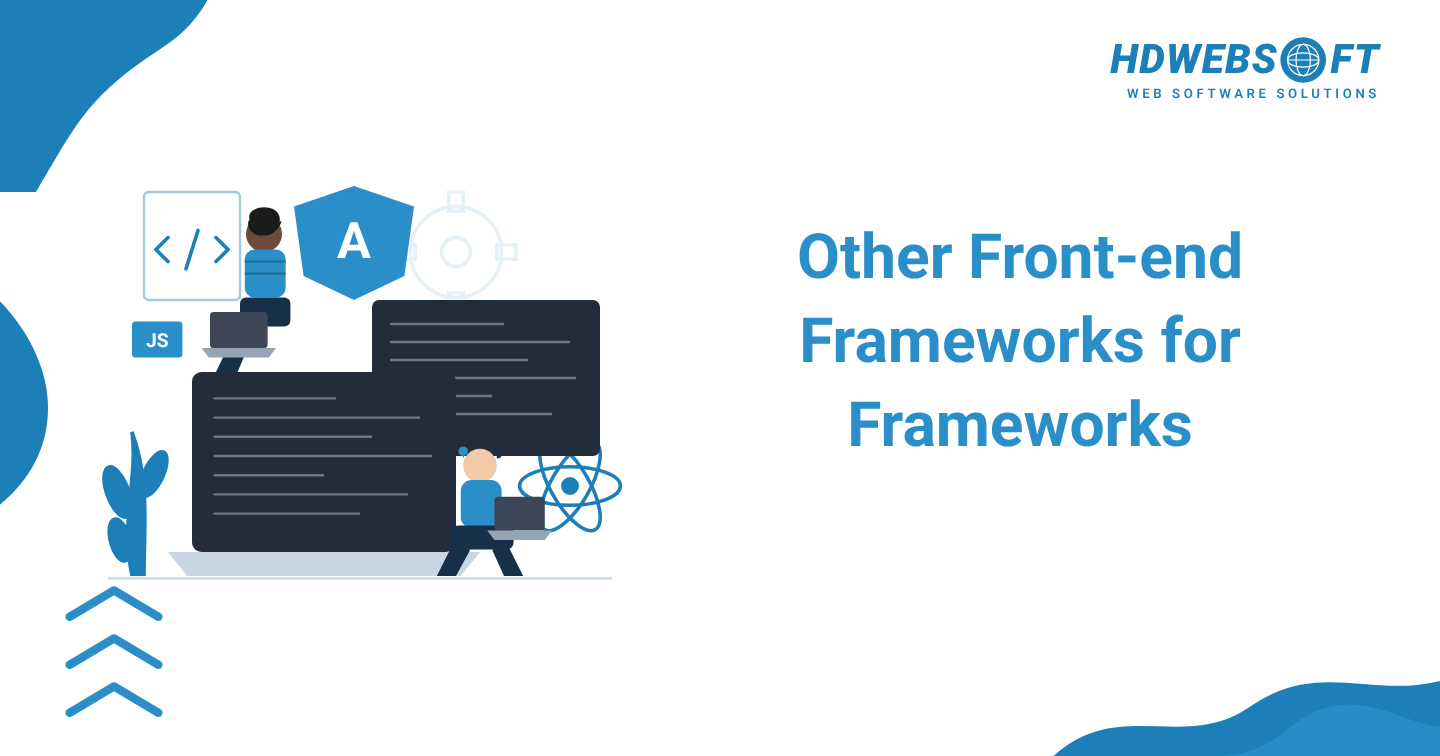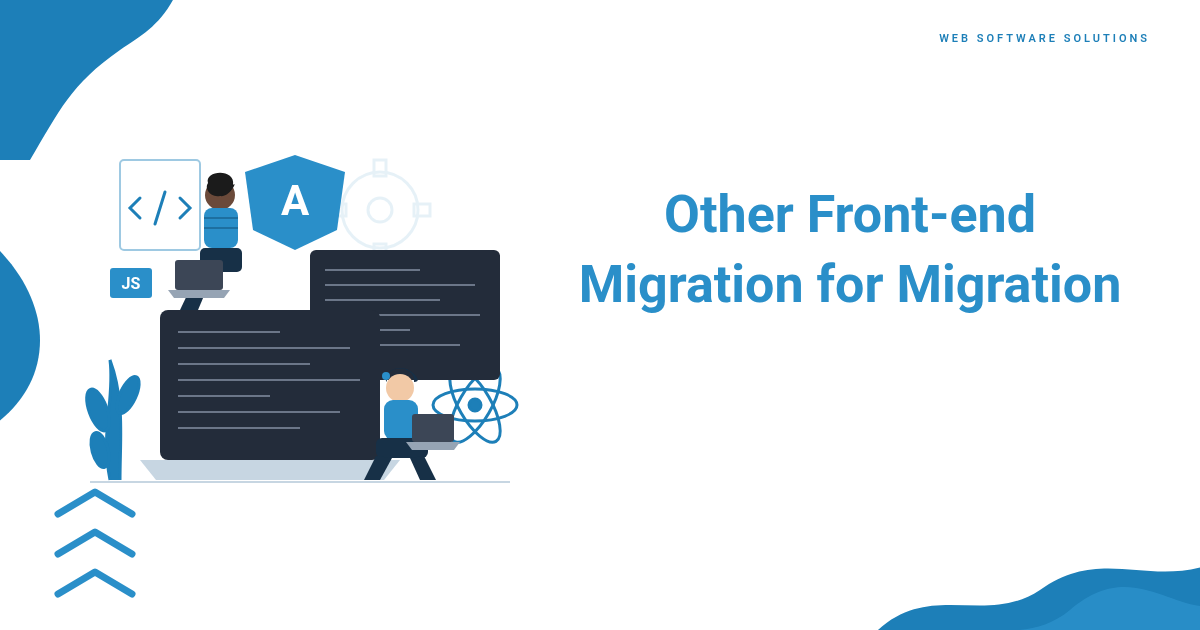--- a/index.html
+++ b/index.html
@@ -114,24 +114,36 @@
   </svg>
   <svg width="90" height="36" viewBox="0 0 90 36">
     <path d="M8 30 L45 8 L82 30" stroke="#2a8fc9" stroke-width="7" fill="none" stroke-linecap="round" stroke-linejoin="round"></path>
   </svg>
   <svg width="90" height="36" viewBox="0 0 90 36">
     <path d="M8 30 L45 8 L82 30" stroke="#2a8fc9" stroke-width="7" fill="none" stroke-linecap="round" stroke-linejoin="round"></path>
   </svg>
 </div>
 
 <div class="logo">
+  <div class="logo-main">
+    <span>HDWEBS</span>
+    <span class="globe">
+      <svg width="30" height="30" viewBox="0 0 30 30">
+        <circle cx="15" cy="15" r="13" fill="#1d7fb8" stroke="#fff" stroke-width="1"></circle>
+        <ellipse cx="15" cy="15" rx="13" ry="6" fill="none" stroke="#fff" stroke-width="1"></ellipse>
+        <ellipse cx="15" cy="15" rx="6" ry="13" fill="none" stroke="#fff" stroke-width="1"></ellipse>
+        <line x1="2" y1="15" x2="28" y2="15" stroke="#fff" stroke-width="1"></line>
+      </svg>
+    </span>
+    <span>FT</span>
+  </div>
   <div class="logo-tag">WEB SOFTWARE SOLUTIONS</div>
 </div>
 
-<div class="headline">Other Front-end Migration for Migration</div>
+<div class="headline">Other Front-end Frameworks for Frameworks</div>
 
 <svg class="illus" viewBox="0 0 440 350">
 
   <g opacity="0.25" stroke="#9ec9e2" fill="none" stroke-width="3">
     <circle cx="300" cy="60" r="38"></circle>
     <circle cx="300" cy="60" r="12"></circle>
     <g>
       <rect x="294" y="10" width="12" height="16"></rect>
       <rect x="294" y="94" width="12" height="16"></rect>
       <rect x="250" y="54" width="16" height="12"></rect>

